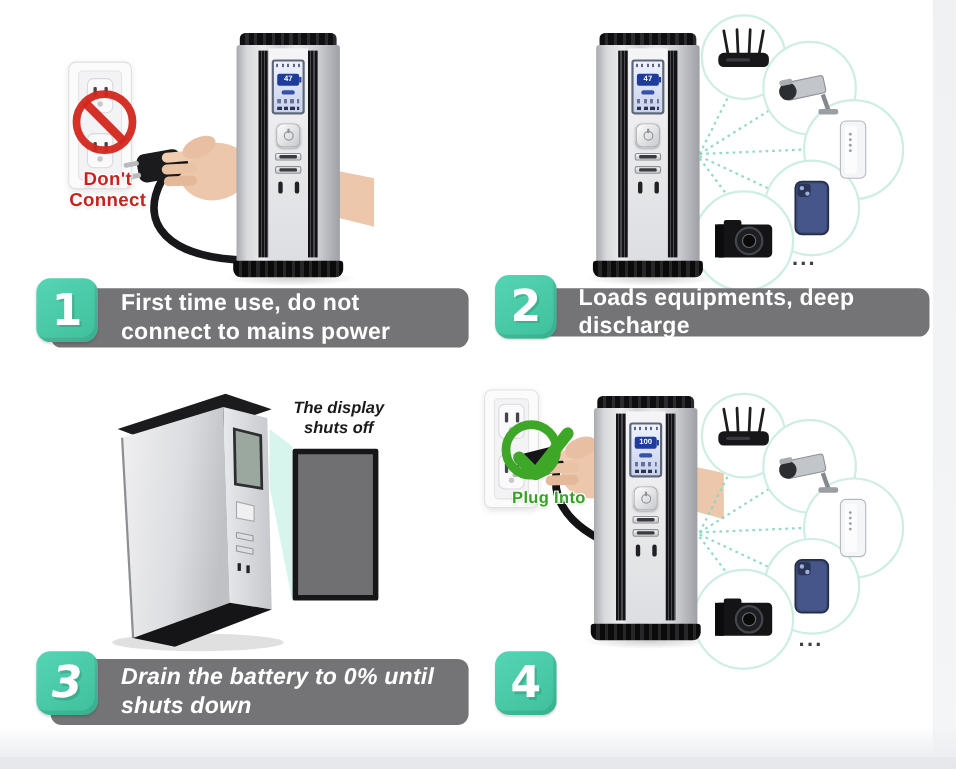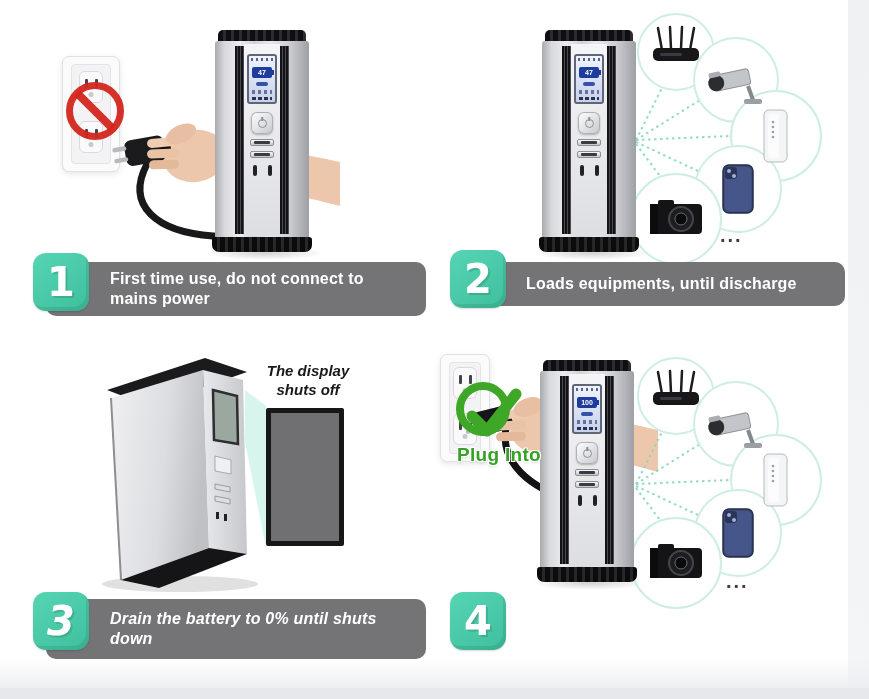--- a/index.html
+++ b/index.html
@@ -20,21 +20,21 @@
   #panel4 { left:440px; top:332px; width:422px; height:330px; }
 
   
   .banner-num { position:absolute; width:56px; height:58px; border-radius:13px;
     background:linear-gradient(145deg,#55d5b3,#3fbf9c);
     box-shadow: inset -3px -4px 0 rgba(0,0,0,0.08), 0 1px 2px rgba(0,0,0,0.15);
     color:#fff; font-size:40px; font-weight:700; display:flex; align-items:center; justify-content:center;
     text-shadow:2px 2px 0 rgba(0,0,0,0.12); z-index:6; font-family:"DejaVu Sans",sans-serif; }
   .banner-bar { position:absolute; background:#747476; border-radius:10px; color:#fff;
     display:flex; align-items:center; padding:5px 12px 5px 64px;
-    font-size:16px; font-weight:700; line-height:1.22; letter-spacing:0.2px; z-index:5; }
+    font-size:21px; font-weight:700; line-height:1.22; letter-spacing:0.2px; z-index:5; }
 
   
   .device { position:absolute; width:94px; height:222px; z-index:3; }
   .dev-top { position:absolute; left:3px; right:3px; top:0; height:13px; border-radius:5px 5px 1px 1px;
     background:repeating-linear-gradient(90deg,#0f0f11 0 5px,#2c2c30 5px 8px); }
   .dev-body { position:absolute; left:0; right:0; top:11px; bottom:13px; border-radius:3px;
     background:linear-gradient(90deg,#a9aaae 0%,#d8d9dc 10%,#ededef 26%,#d2d3d6 42%,#e8e9eb 58%,#cfd0d4 78%,#9fa0a5 100%); }
   .dev-groove { position:absolute; top:16px; bottom:18px; width:9px;
     background:repeating-linear-gradient(90deg,#131315 0 2px,#4a4a50 2px 3px); }
   .g-l { left:20px; } .g-r { right:20px; }
@@ -81,21 +81,21 @@
 
   
   .no-sign { position:absolute; width:58px; height:58px; border:7px solid rgba(210,38,30,0.95); border-radius:50%; z-index:5; }
   .no-sign::before { content:''; position:absolute; left:50%; top:50%; width:50px; height:8px;
     background:rgba(210,38,30,0.95); transform:translate(-50%,-50%) rotate(45deg); }
   .warn-text { position:absolute; text-align:center; font-weight:800; color:#c6231d; font-size:17px; line-height:1.1;
     letter-spacing:0.3px; z-index:5;
     text-shadow:-1px -1px 0 #fff, 1px -1px 0 #fff, -1px 1px 0 #fff, 1px 1px 0 #fff, 0 2px 3px rgba(0,0,0,0.15); }
   .ok-sign { position:absolute; width:54px; height:54px; border:8px solid #3ea728; border-radius:50%; z-index:5; }
   .ok-check { position:absolute; left:-4px; top:-4px; overflow:visible; z-index:6; }
-  .ok-text { position:absolute; text-align:center; font-weight:800; color:#35a125; font-size:19px; letter-spacing:0.3px; z-index:5;
+  .ok-text { position:absolute; text-align:center; font-weight:800; color:#35a125; font-size:15px; letter-spacing:0.3px; z-index:5;
     text-shadow:-1px -1px 0 #fff, 1px -1px 0 #fff, -1px 1px 0 #fff, 1px 1px 0 #fff, 0 2px 3px rgba(0,0,0,0.15); }
   .callout-text { position:absolute; width:112px; text-align:center; font-weight:800; color:#19191b; font-size:15px; line-height:1.25; z-index:5; }
   .zoom-rect { position:absolute; width:78px; height:138px; background:#707073; border:5px solid #17171a; border-radius:2px; z-index:4; }
   .dots { position:absolute; color:#3f3f43; font-size:20px; font-weight:900; letter-spacing:2px; z-index:3; }
 
   .hand-svg, .scene-svg, .cluster { position:absolute; z-index:2; overflow:visible; }
 </style>
 </head>
 <body>
 
@@ -125,20 +125,24 @@
       </g>
       <g>
         <rect x="52" y="52" width="30" height="9" rx="4.5" fill="#f0ccb0" transform="rotate(-5 67 56)"></rect>
         <rect x="52" y="63" width="32" height="9" rx="4.5" fill="#eac3a5" transform="rotate(-3 68 67)"></rect>
         <rect x="54" y="74" width="30" height="9" rx="4.5" fill="#e3b999" transform="rotate(-2 69 78)"></rect>
       </g>
       <ellipse cx="86" cy="48" rx="16" ry="9" fill="#e8bfa2" transform="rotate(-25 86 48)"></ellipse>
     </svg>
 
     <div class="no-sign" style="left:56px; top:74px;"></div>
+    <div class="warn-text" style="left:36px; top:146px; width:104px;">
+      <div>Don't</div>
+      <div>Connect</div>
+    </div>
 
     <div class="dev-shadow" style="left:195px; top:238px; width:120px;"></div>
     <div class="device" style="left:205px; top:22px;">
       <div class="dev-top"></div>
       <div class="dev-body"></div>
       <div class="dev-groove g-l"></div>
       <div class="dev-groove g-r"></div>
       <div class="dev-center">
         <div class="lcd">
           <div class="lcd-row-top"></div>
@@ -247,21 +251,21 @@
         <rect x="-18" y="-19" width="16" height="6" rx="2" fill="#141416"></rect>
         <rect x="-26" y="-15" width="8" height="30" fill="#0c0c0d"></rect>
         <circle cx="5" cy="0" r="12" fill="#1d1e22" stroke="#45464c" stroke-width="2"></circle>
         <circle cx="5" cy="0" r="6" fill="#0a0a0b" stroke="#6a6b72"></circle>
       </g>
     </svg>
 
     <div class="dots" style="left:280px; top:216px;">...</div>
 
     <div class="banner-num" style="left:10px; top:242px;">2</div>
-    <div class="banner-bar" style="left:22px; top:254px; width:383px; height:44px;">Loads equipments, until discharge</div>
+    <div class="banner-bar" style="left:22px; top:254px; width:383px; height:44px;">Loads equipments, deep discharge</div>
   </div>
 
   <div class="panel" id="panel3">
 
     <svg class="scene-svg" style="left:85px; top:18px;" width="270" height="245" viewBox="0 0 270 245">
       <defs>
         <linearGradient id="silverGrad" x1="0" y1="0" x2="1" y2="0.2">
           <stop offset="0" stop-color="#f0f0f2"></stop>
             <stop offset="0.6" stop-color="#dcdde0"></stop>
             <stop offset="1" stop-color="#c0c1c5"></stop>

